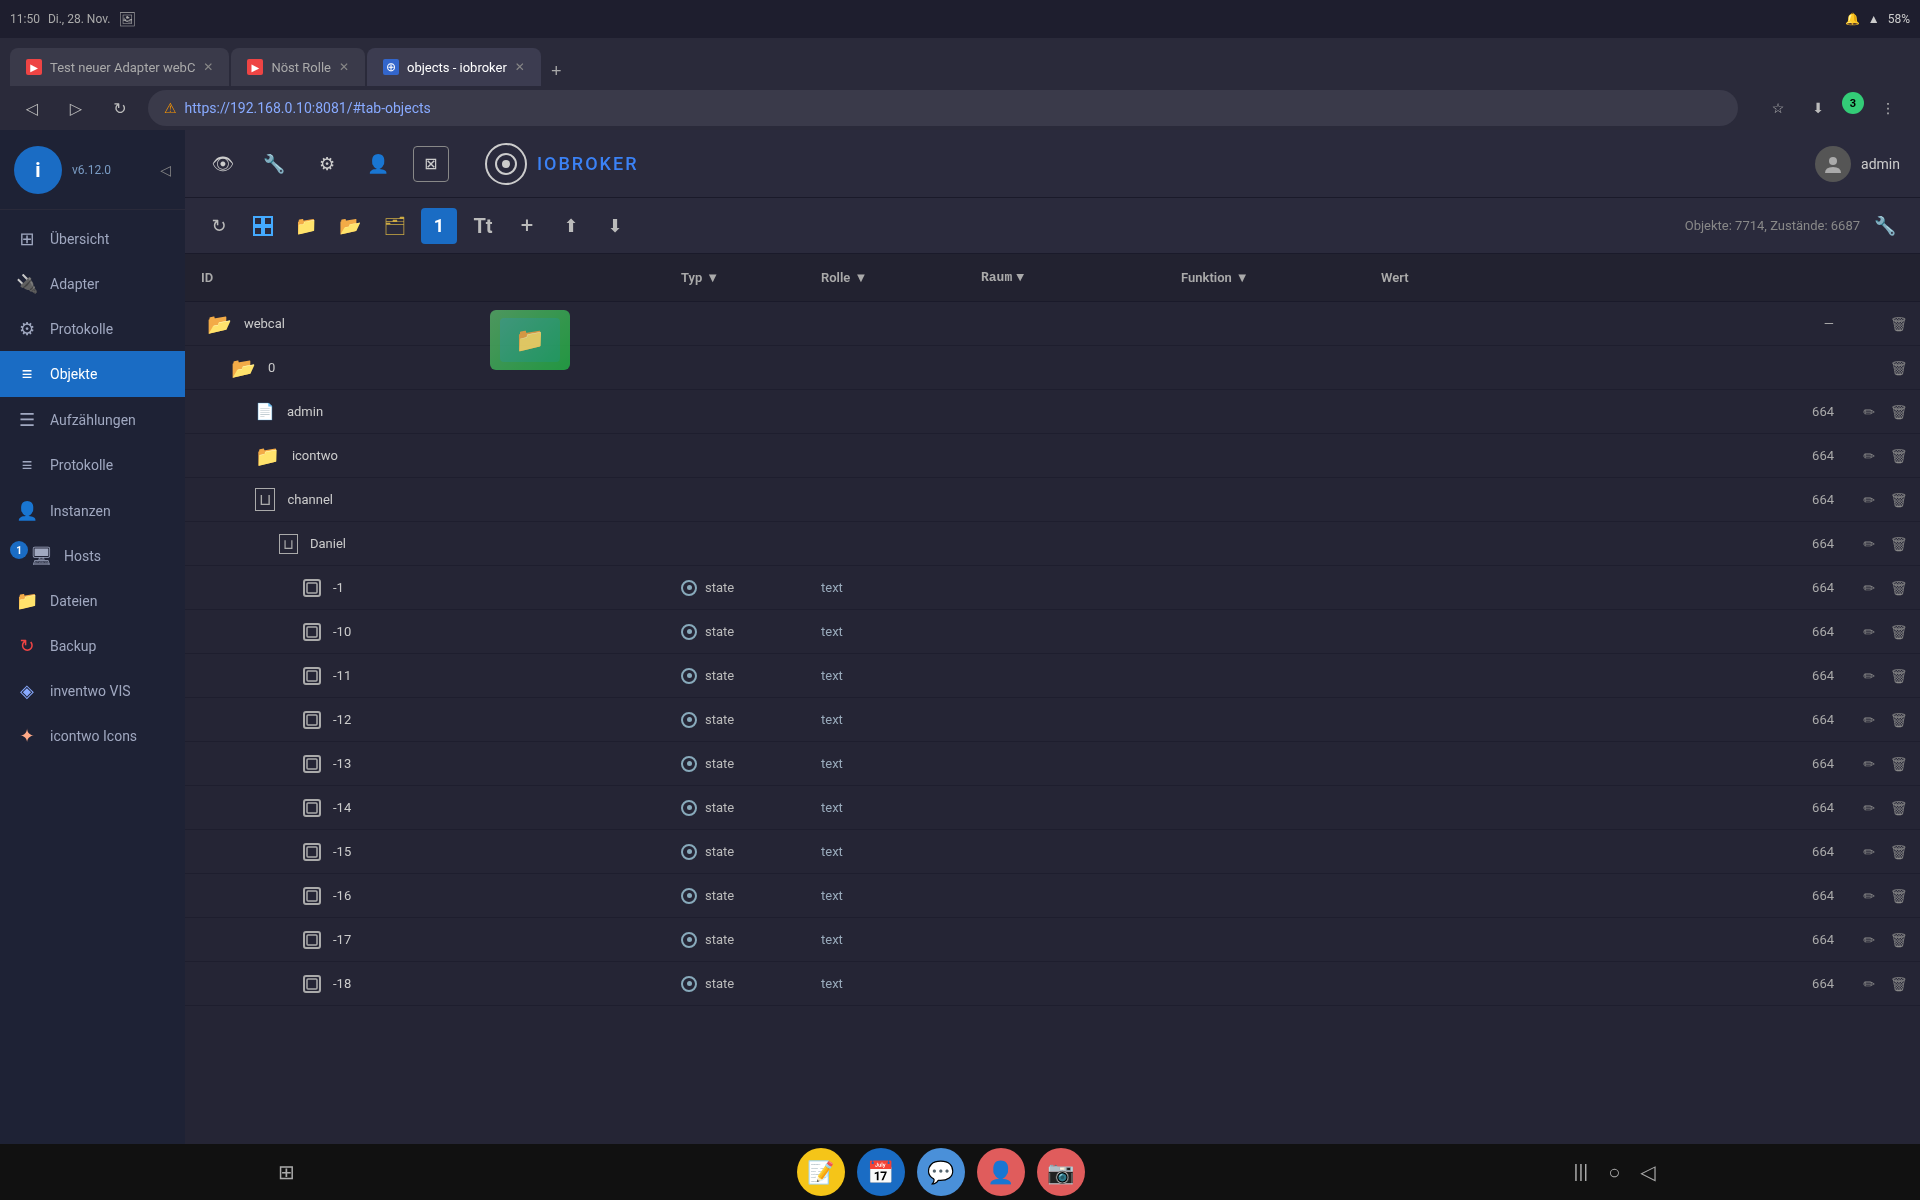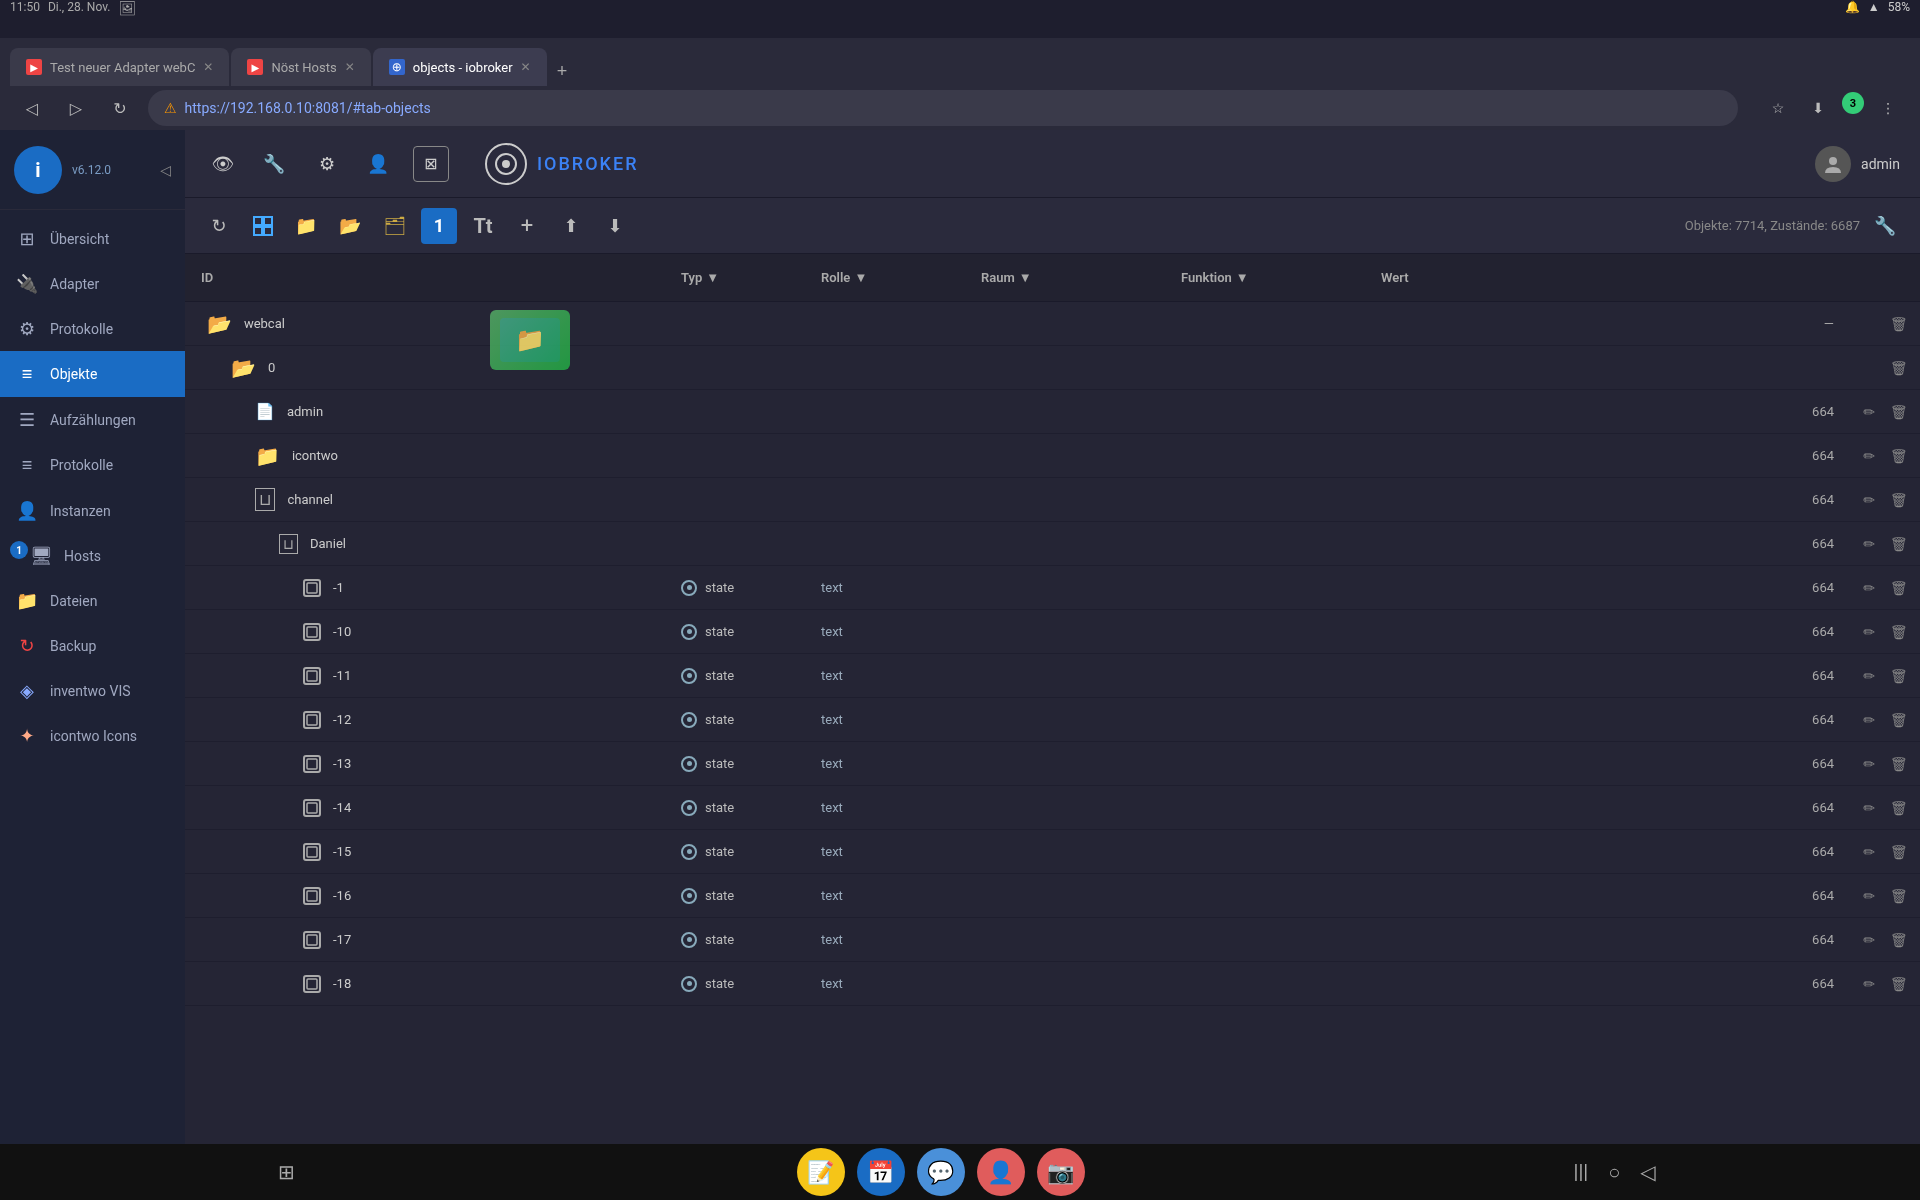--- a/index.html
+++ b/index.html
@@ -1,20 +1,20 @@
 <!DOCTYPE html>
 <html><head>
   <meta charset="utf-8">
   <style>
     * { box-sizing: border-box; margin: 0; padding: 0; }
     body { background: #1a1a2e; color: #ccc; font-family: 'Roboto', Arial, sans-serif; font-size: 14px; width: 1920px; height: 1200px; overflow: hidden; }
 
     
     .browser-chrome { background: #2d2d3a; height: 130px; }
-    .browser-titlebar { background: #1e1e2e; height: 38px; display: flex; align-items: flex-start; padding: 0 10px; gap: 8px; color: #aaa; font-size: 12px; }
+    .browser-titlebar { background: #1e1e2e; height: 38px; display: flex; align-items: center; padding: 0 10px; gap: 8px; color: #aaa; font-size: 12px; }
     .browser-status-icons { margin-left: auto; display: flex; align-items: center; gap: 8px; font-size: 12px; color: #ccc; }
     .browser-tabs { background: #2a2a3a; height: 48px; display: flex; align-items: flex-end; padding: 0 10px; gap: 2px; }
     .tab { height: 38px; padding: 0 16px; display: flex; align-items: center; gap: 8px; border-radius: 8px 8px 0 0; font-size: 13px; cursor: pointer; color: #aaa; background: #3a3a4a; }
     .tab.active { background: #3c3c50; color: #fff; }
     .tab-close { color: #888; font-size: 12px; cursor: pointer; }
     .tab-favicon { width: 16px; height: 16px; border-radius: 2px; display: inline-flex; align-items: center; justify-content: center; font-size: 10px; }
     .tab-favicon.orange { background: #e44; color: white; }
     .tab-favicon.blue { background: #36c; color: white; }
     .tab-add { background: transparent; border: none; color: #aaa; font-size: 18px; cursor: pointer; padding: 4px 8px; }
     .browser-addressbar { height: 44px; background: #2a2a3a; display: flex; align-items: center; padding: 0 16px; gap: 12px; }
@@ -61,21 +61,21 @@
     .toolbar-btn { width: 36px; height: 36px; border-radius: 4px; display: flex; align-items: center; justify-content: center; color: #bbb; cursor: pointer; font-size: 18px; }
     .toolbar-spacer { flex: 1; }
     .toolbar-info { color: #888; font-size: 13px; }
 
     
     .table-area { flex: 1; overflow-y: auto; }
     .table-header { display: flex; align-items: center; background: #222230; height: 48px; border-bottom: 1px solid #1a1a2a; padding: 0 8px; position: sticky; top: 0; z-index: 10; }
     .col-id { width: 480px; flex-shrink: 0; padding: 0 8px; color: #aaa; font-size: 13px; font-weight: 600; }
     .col-typ { width: 140px; flex-shrink: 0; padding: 0 8px; color: #aaa; font-size: 13px; font-weight: 600; display: flex; align-items: center; gap: 4px; }
     .col-rolle { width: 160px; flex-shrink: 0; padding: 0 8px; color: #aaa; font-size: 13px; font-weight: 600; display: flex; align-items: center; gap: 4px; }
-    .col-raum { width: 200px; flex-shrink: 0; padding: 0 8px; color: #aaa; font-size: 13px; font-weight: 600; display: flex; align-items: center; gap: 4px; }
+    .col-raum { width: 200px; flex-shrink: 0; padding: 0 8px; color: #aaa; font-size: 13px; font-weight: 600; display: flex; align-items: center; gap: 4px; font-family: Liberation Mono, monospace; }
     .col-funktion { width: 200px; flex-shrink: 0; padding: 0 8px; color: #aaa; font-size: 13px; font-weight: 600; display: flex; align-items: center; gap: 4px; }
     .col-wert { flex: 1; padding: 0 8px; color: #aaa; font-size: 13px; font-weight: 600; }
     .col-actions { width: 70px; flex-shrink: 0; }
 
     .table-row { display: flex; align-items: center; height: 44px; border-bottom: 1px solid #1e1e2e; padding: 0 8px; }
     .row-id-cell { width: 480px; flex-shrink: 0; padding: 0 8px; display: flex; align-items: center; gap: 6px; color: #ccc; font-size: 13px; }
     .row-typ-cell { width: 140px; flex-shrink: 0; padding: 0 8px; color: #bbb; font-size: 13px; display: flex; align-items: center; gap: 4px; }
     .row-rolle-cell { width: 160px; flex-shrink: 0; padding: 0 8px; color: #9ab; font-size: 13px; }
     .row-raum-cell { width: 200px; flex-shrink: 0; }
     .row-funktion-cell { width: 200px; flex-shrink: 0; }
@@ -118,21 +118,21 @@
     </div>
   </div>
   <div class="browser-tabs">
     <div class="tab">
       <span class="tab-favicon orange">▶</span>
       <span>Test neuer Adapter webC</span>
       <span class="tab-close">✕</span>
     </div>
     <div class="tab">
       <span class="tab-favicon orange">▶</span>
-      <span>Nöst Hosts</span>
+      <span>Nöst Rolle</span>
       <span class="tab-close">✕</span>
     </div>
     <div class="tab active">
       <span class="tab-favicon blue" style="font-size:12px;">⊕</span>
       <span>objects - iobroker</span>
       <span class="tab-close">✕</span>
     </div>
     <button class="tab-add">+</button>
   </div>
   <div class="browser-addressbar">

